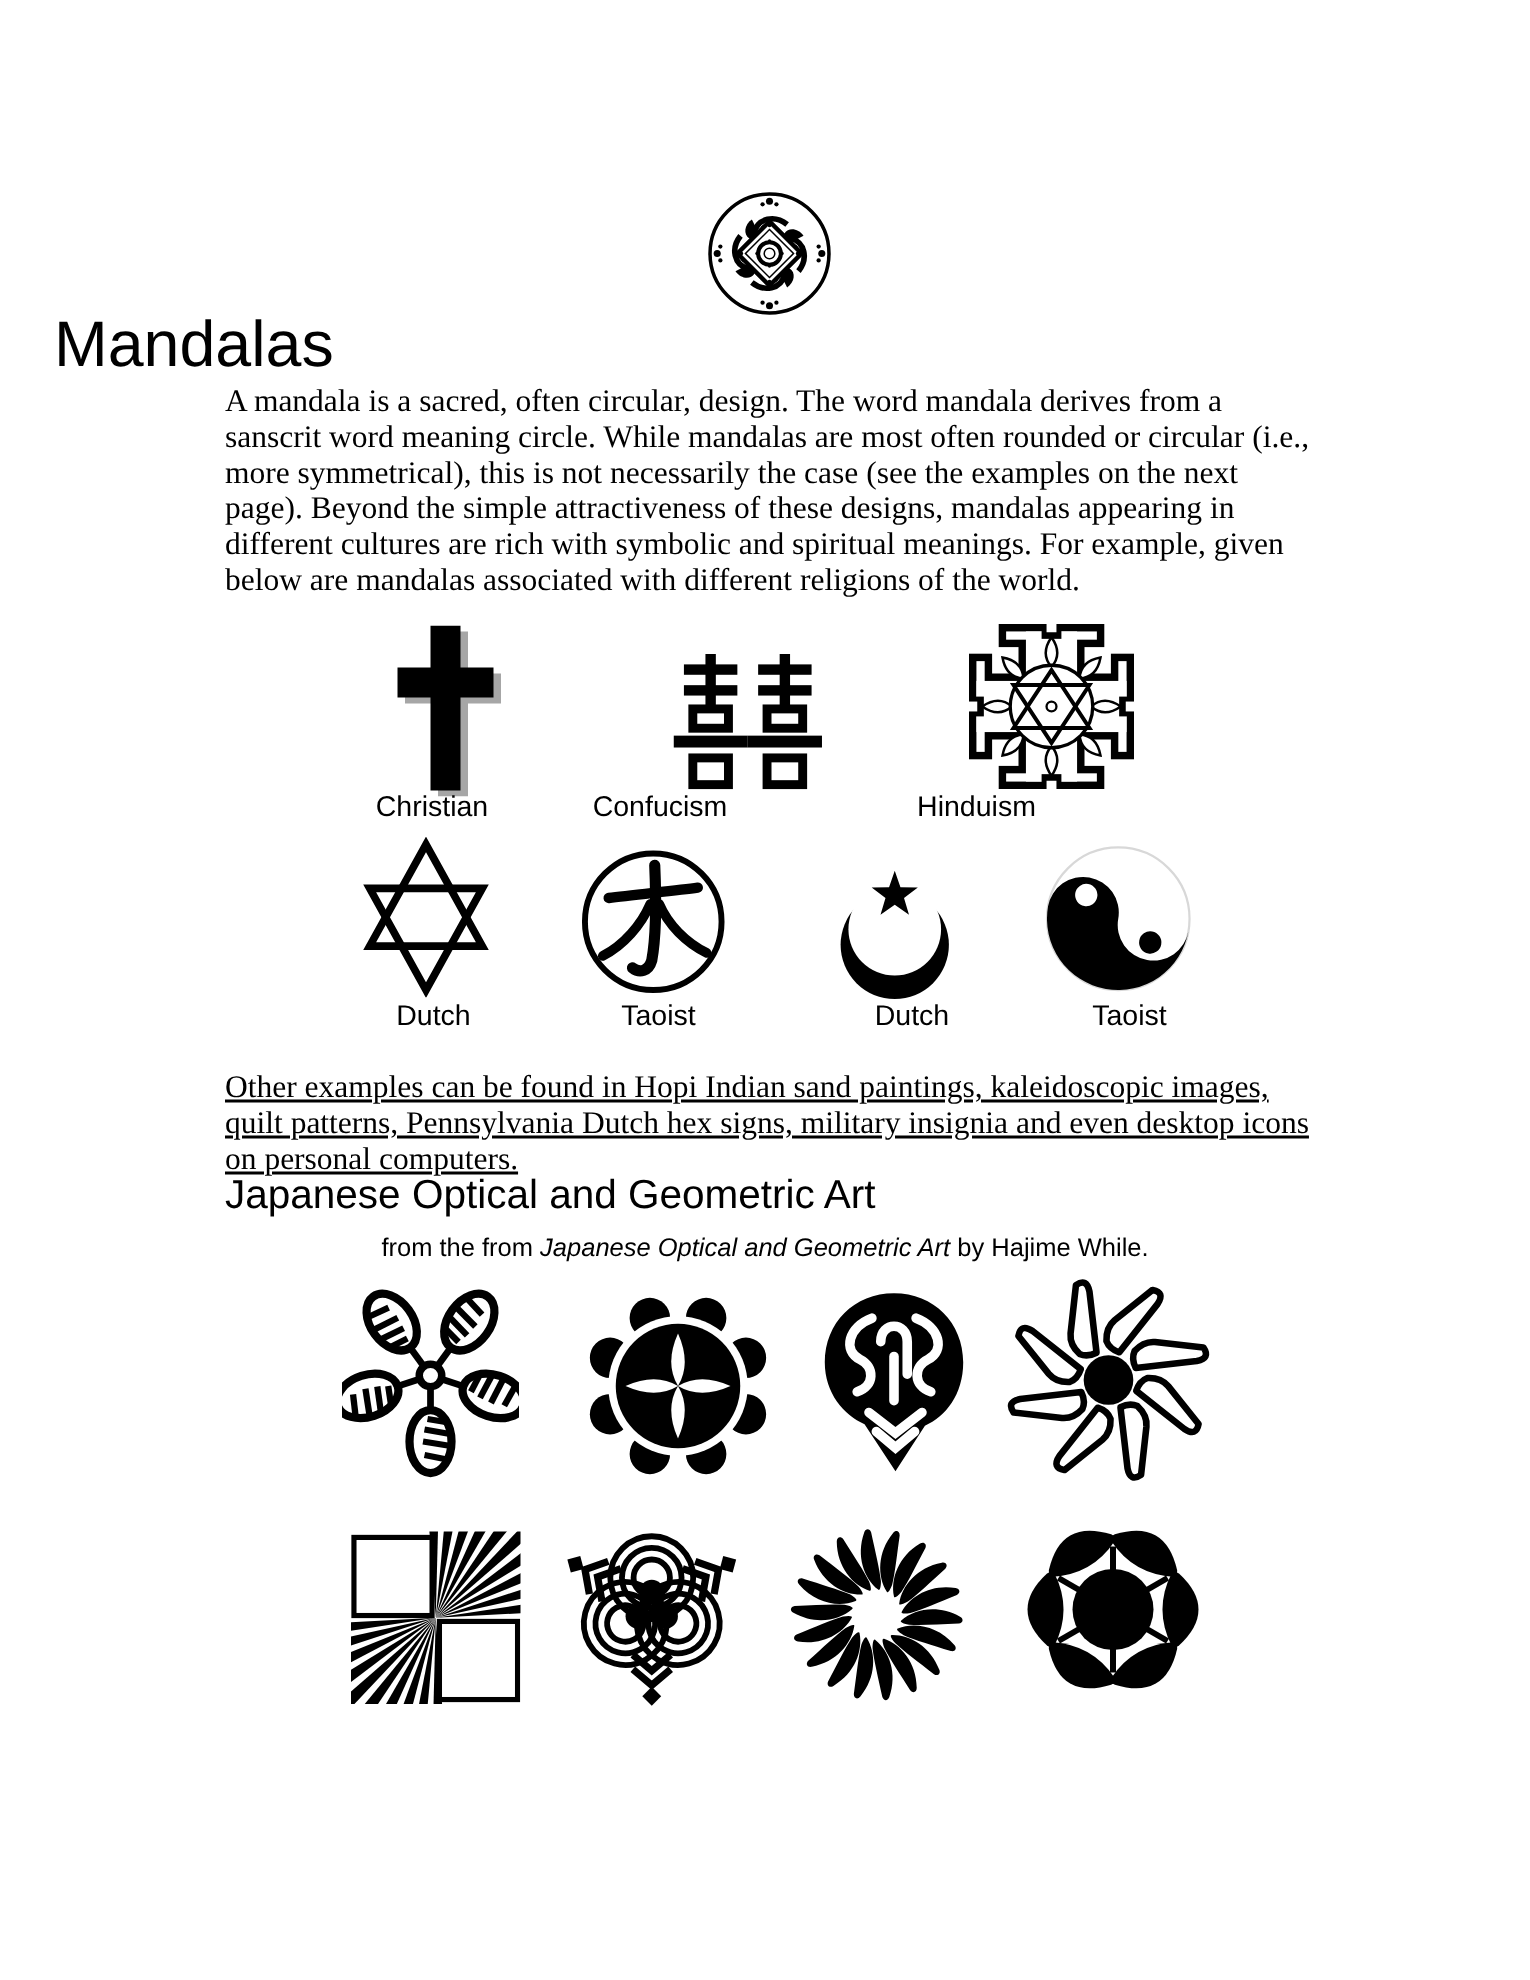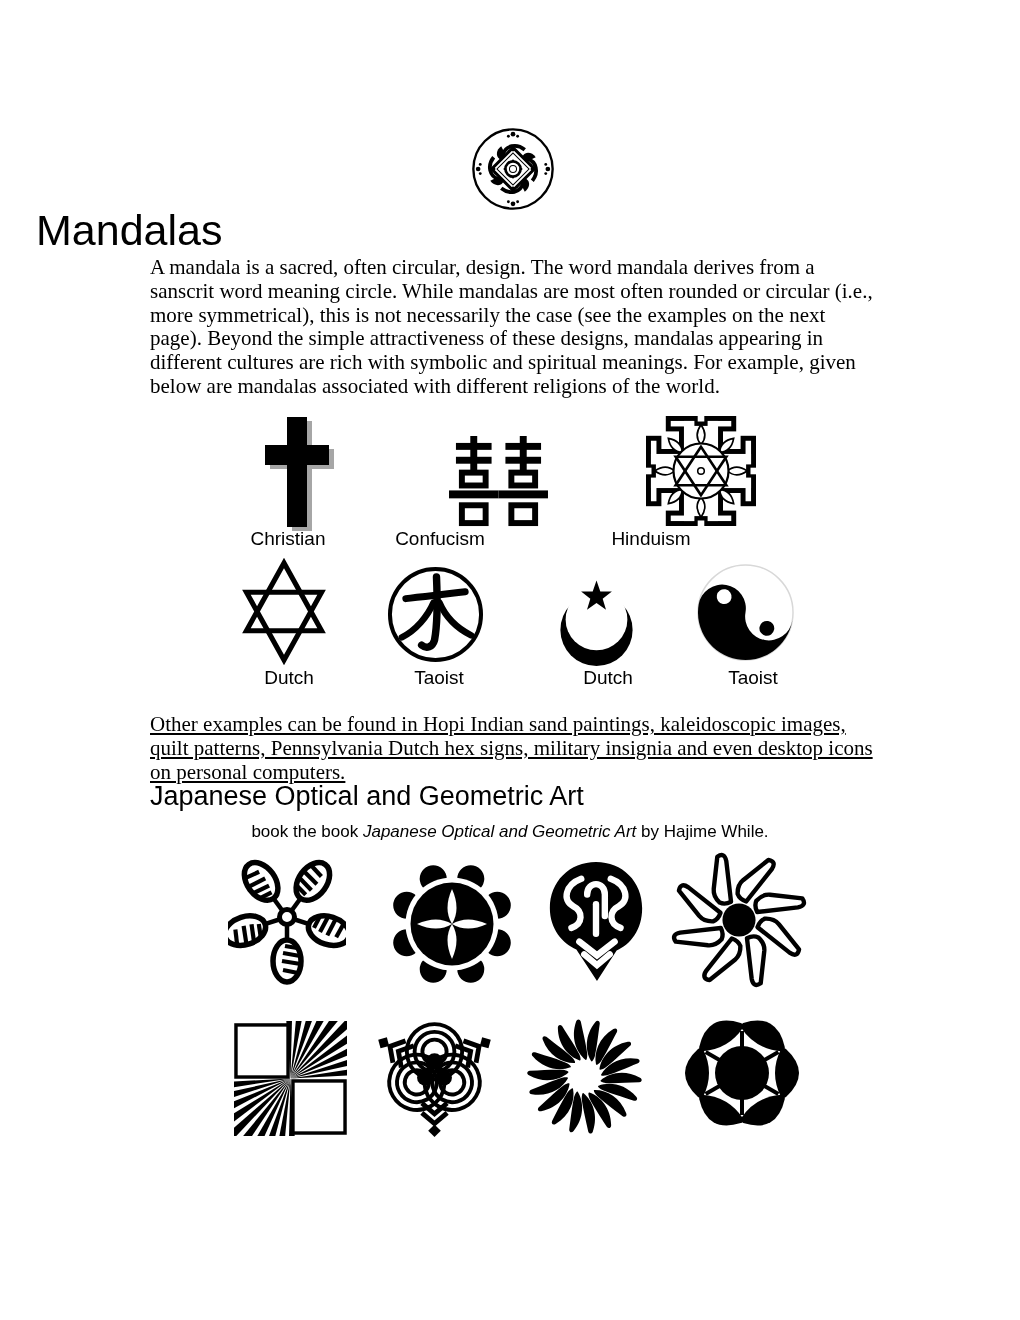--- a/index.html
+++ b/index.html
@@ -156,21 +156,21 @@
   <div class="abs sym-label" style="left:289px;top:667px">Dutch</div>
   <div class="abs sym-label" style="left:439px;top:667px">Taoist</div>
   <div class="abs sym-label" style="left:608px;top:667px">Dutch</div>
   <div class="abs sym-label" style="left:753px;top:667px">Taoist</div>
 
   <div id="other-par" class="abs body-par">Other examples can be found in Hopi Indian sand paintings, kaleidoscopic images, quilt patterns, Pennsylvania Dutch hex signs, military insignia and even desktop icons on personal computers.</div>
 
   <div id="section-heading" class="abs">Japanese Optical and Geometric Art</div>
 
   <div id="section-subtitle" class="abs">
-    <span>book the book </span><i>Japanese Optical and Geometric Art</i><span> by Hajime While.</span>
+    <span>from the from </span><i>Japanese Optical and Geometric Art</i><span> by Hajime While.</span>
   </div>
 
   <svg class="abs" style="left:228px;top:849px" width="118" height="142" viewBox="0 0 118 142">
     <defs>
       <g id="leaf">
         <line x1="0" y1="19" x2="0" y2="44" stroke="#000" stroke-width="4.5"></line>
         <ellipse cx="0" cy="0" rx="14" ry="21" fill="#fff" stroke="#000" stroke-width="5.5"></ellipse>
         <g stroke="#000" stroke-width="4.2">
           <line x1="-11" y1="-12" x2="4" y2="-9"></line>
           <line x1="-13.5" y1="-3" x2="5" y2="0"></line>

